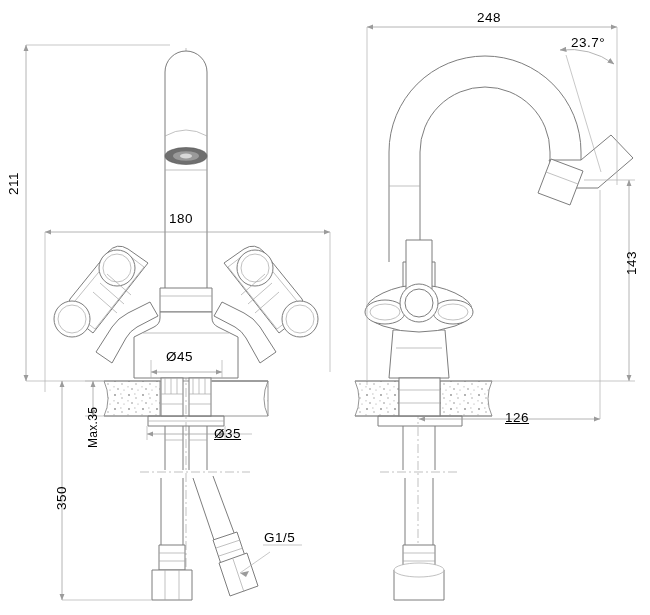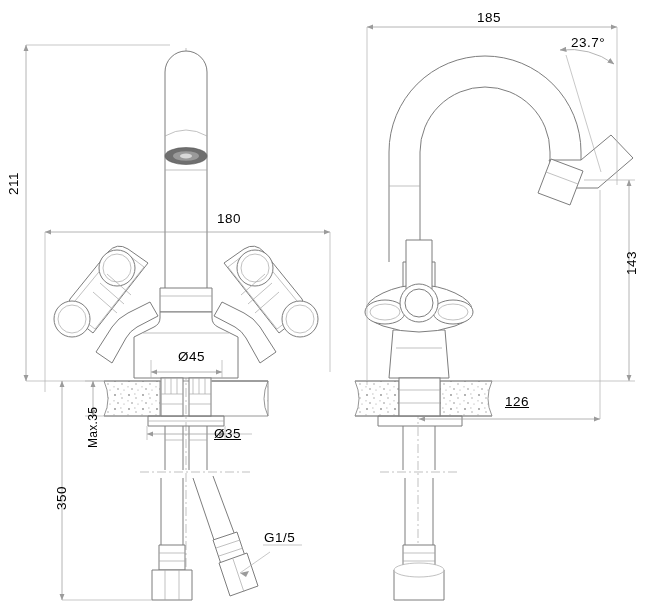--- a/index.html
+++ b/index.html
@@ -302,53 +302,53 @@
       <line class="ln-ext" x1="600" y1="419" x2="600" y2="190"></line>
     </g>
   </svg>
 
   <div style="position:absolute;left:0;top:0;width:650px;height:615px;pointer-events:none;">
 
     <div style="position:absolute;left:4px;top:195px;transform:rotate(-90deg);transform-origin:left top;">
       <span class="dimtext">211</span>
     </div>
 
-    <div style="position:absolute;left:169px;top:209px;margin-left:48px;">
+    <div style="position:absolute;left:169px;top:209px;">
       <span class="dimtext">180</span>
     </div>
 
-    <div style="position:absolute;left:166px;top:347px;margin-left:12px;">
+    <div style="position:absolute;left:166px;top:347px;">
       <span class="dimtext">Ø45</span>
     </div>
 
     <div style="position:absolute;left:214px;top:424px;text-decoration:underline;">
       <span class="dimtext">Ø35</span>
     </div>
 
     <div style="position:absolute;left:83px;top:448px;transform:rotate(-90deg);transform-origin:left top;">
       <span class="dimtext-sm">Max.35</span>
     </div>
 
     <div style="position:absolute;left:52px;top:510px;transform:rotate(-90deg);transform-origin:left top;">
       <span class="dimtext">350</span>
     </div>
 
     <div style="position:absolute;left:264px;top:528px;">
       <span class="dimtext">G1/5</span>
     </div>
 
     <div style="position:absolute;left:477px;top:8px;">
-      <span class="dimtext">185</span>
+      <span class="dimtext">248</span>
     </div>
 
     <div style="position:absolute;left:571px;top:33px;text-align:center;">
       <span class="dimtext">23.7°</span>
     </div>
 
     <div style="position:absolute;left:622px;top:275px;transform:rotate(-90deg);transform-origin:left top;">
       <span class="dimtext">143</span>
     </div>
 
-    <div style="position:absolute;left:505px;top:392px;text-decoration:underline;">
+    <div style="position:absolute;left:505px;top:408px;text-decoration:underline;">
       <span class="dimtext">126</span>
     </div>
   </div>
 </div>
 
 </body></html>

